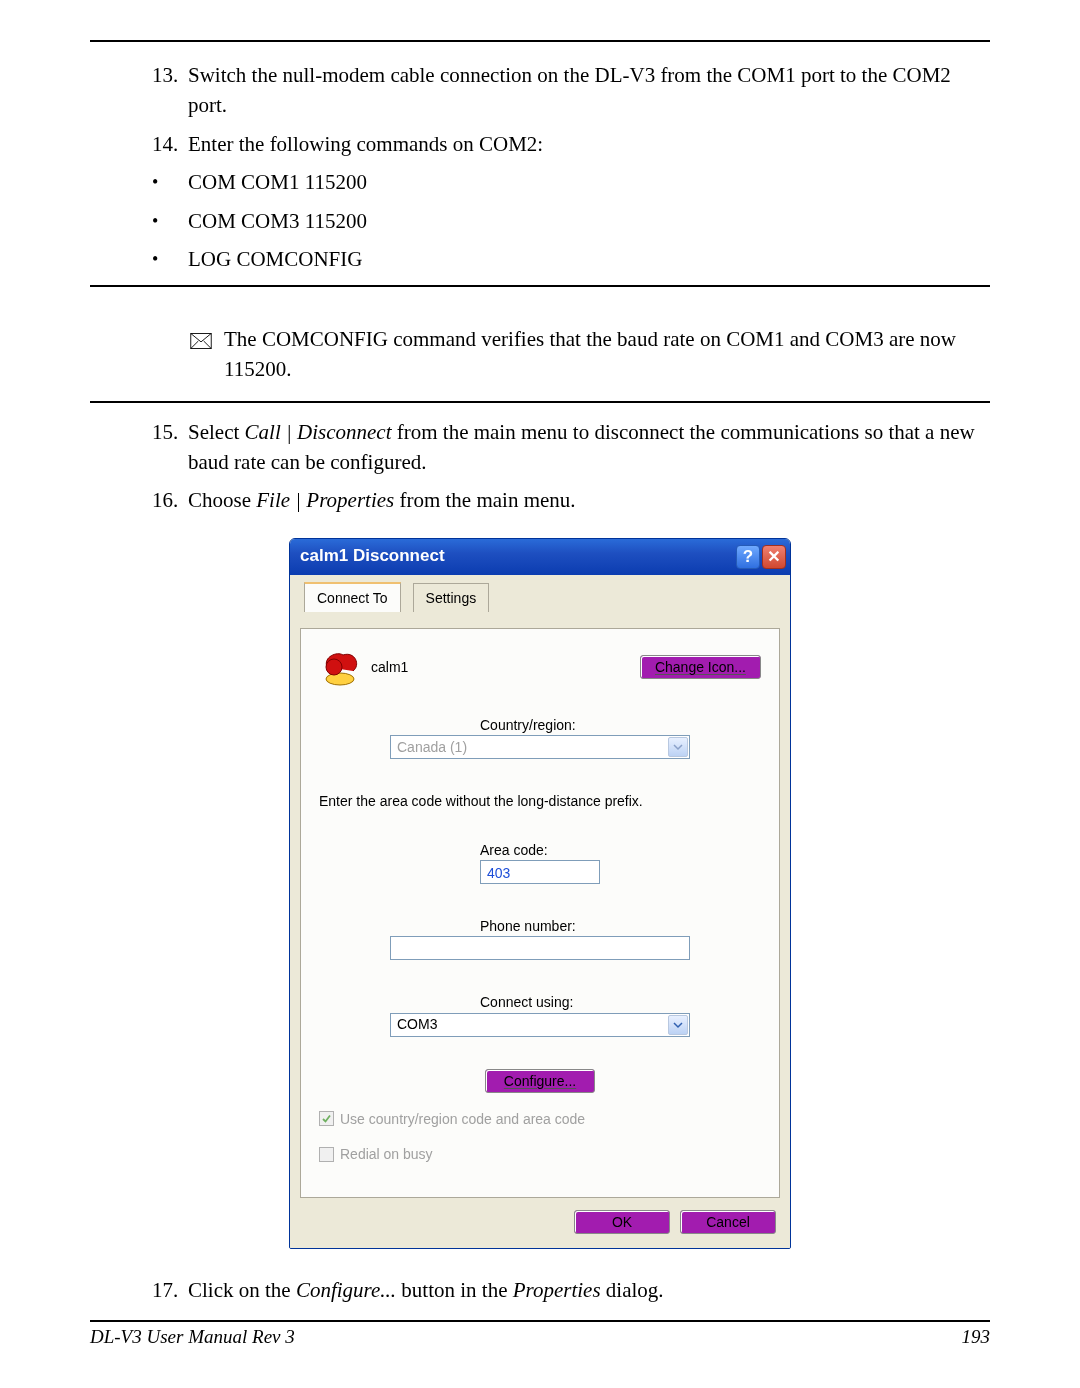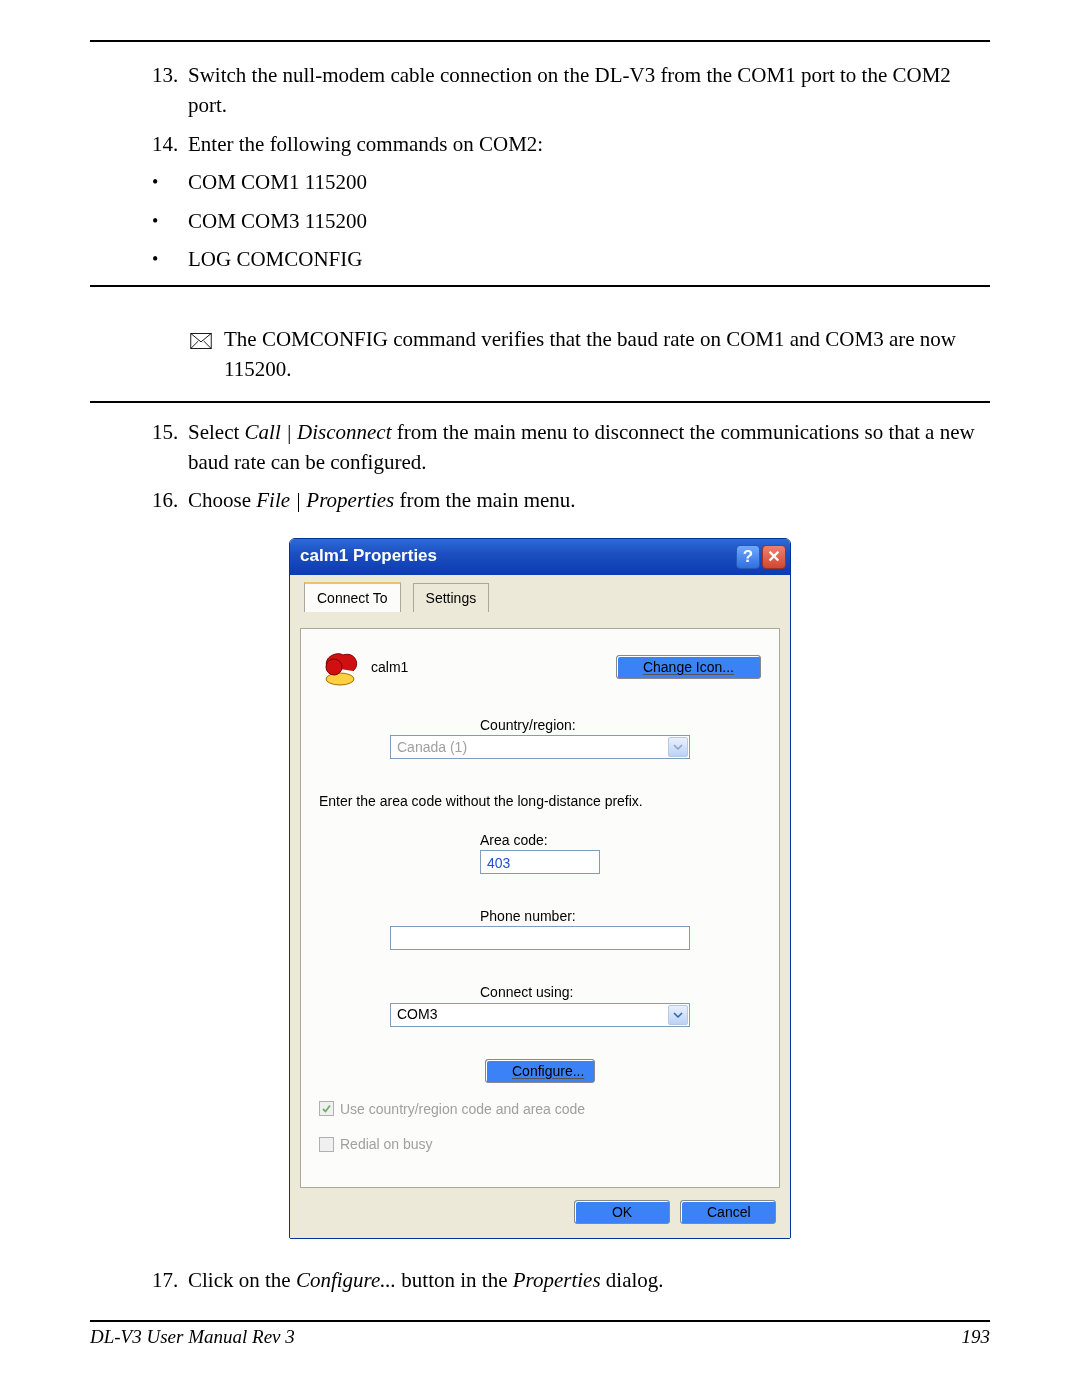--- a/index.html
+++ b/index.html
@@ -66,22 +66,22 @@
     margin: 0 10px 0 10px;
     background: #fcfcfa;
     border: 1px solid #aca899;
     padding: 18px 18px 18px 18px;
   }
   .conn-row { display:flex; align-items:center; margin-bottom: 28px; }
   .conn-icon { width:44px; height:40px; margin-right:8px; display:flex; align-items:center; }
   .conn-name { font-size:14px; flex:1; }
   .btn {
     font-family: Tahoma, Arial, sans-serif; font-size: 14px;
-    background: #3b82f6; border: 1px solid #888; border-radius: 3px;
-    padding: 3px 26px; text-decoration: underline; text-decoration-color:#555;
+    background: #a21caf; border: 1px solid #888; border-radius: 3px;
+    padding: 3px 14px; text-decoration: underline; text-decoration-color:#555;
     text-decoration-thickness:1px; text-underline-offset:2px;
     box-shadow: inset 1px 1px 0 #fff;
   }
   .btn.noul { text-decoration: none; }
   .form-row { display:flex; align-items:center; margin-bottom: 32px; flex-direction: column; }
   .form-label { width: 120px; }
   .select, .text {
     font-family: Tahoma, Arial; font-size:14px;
     background:#fff; border:1px solid #7f9db9;
     height:24px; padding: 2px 6px;
@@ -90,21 +90,21 @@
   .select.disabled .seltext { color:#a0a0a0; }
   .select .arrow {
     position:absolute; right:1px; top:1px; width:20px; height:20px;
     background: linear-gradient(#e8f0ff,#bcd2f4); border:1px solid #b8c8e0;
     display:flex;align-items:center;justify-content:center; border-radius:2px;
   }
   .select.disabled .arrow { color:#a0a0a0; }
   .select .arrow svg { width:10px;height:10px; }
   .text { width: 120px; }
   .text.disabled { color:#1d4ed8; }
-  .helper { margin: 0 0 18px 0; }
+  .helper { margin: 0 0 28px 0; }
   .cfg-row { display:flex; justify-content:center; margin: 6px 0 16px 0; }
   .chk-row { display:flex; align-items:center; margin: 15px 0; color:#a0a0a0; }
   .chkbox {
     width:15px;height:15px; border:1px solid #b0b0b0; background:#f0f0f0;
     margin-right:6px; display:flex;align-items:center;justify-content:center; font-size:12px;
   }
   .dlg-buttons {
     display:flex; justify-content:flex-end; gap:10px;
     padding: 12px 14px 14px 0;
     background:#ece9d8;
@@ -170,21 +170,21 @@
   <div class="ol-item">
     <div class="ol-num">16.</div>
     <div class="ol-body">
       <span>Choose </span><em>File | Properties</em><span> from the main menu.</span>
     </div>
   </div>
 
   <div class="figure-wrap">
     <div class="dlg">
       <div class="titlebar">
-        <div class="title">calm1 Properties</div>
+        <div class="title">calm1 Disconnect</div>
         <div class="tbtn help">?</div>
         <div class="tbtn close">✕</div>
       </div>
       <div class="tabs">
         <div class="tab active">Connect To</div>
         <div class="tab">Settings</div>
       </div>
       <div class="tab-panel">
 
         <div class="conn-row">

